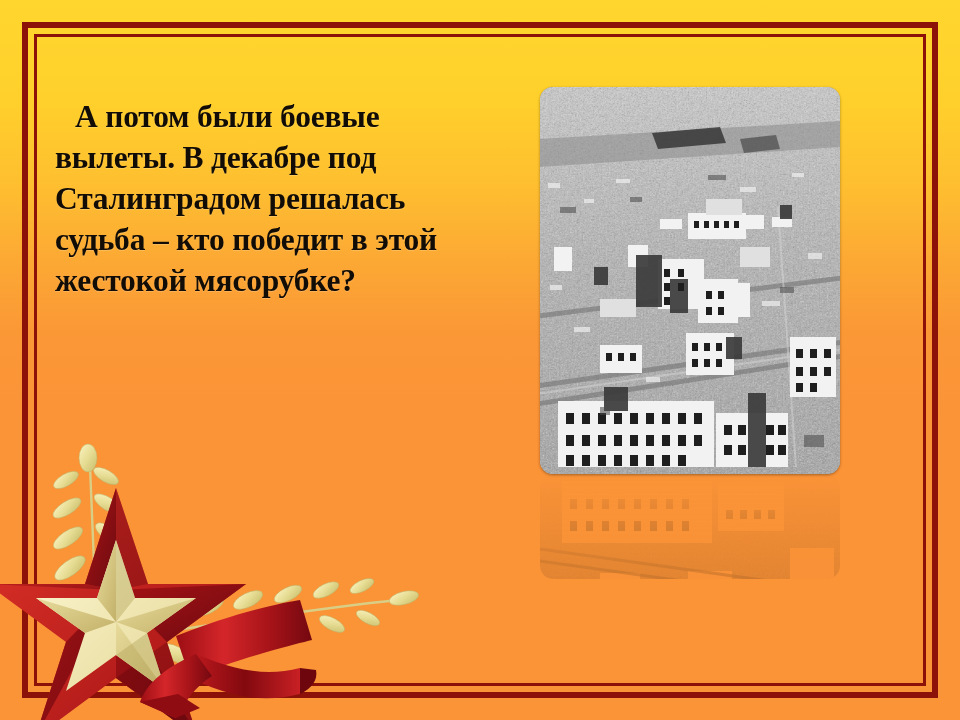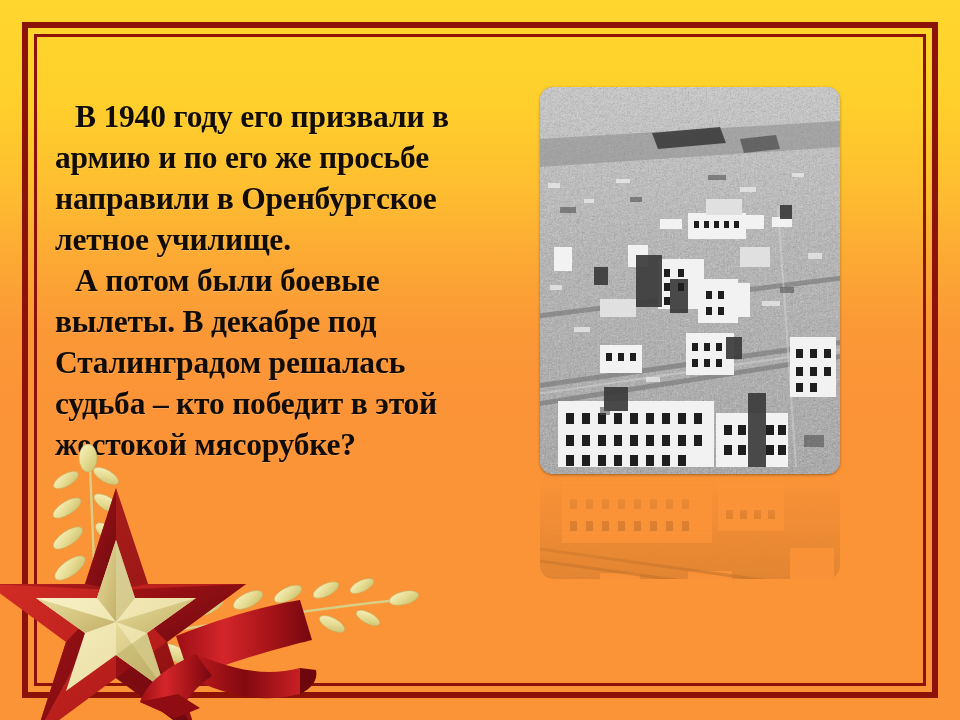--- a/index.html
+++ b/index.html
@@ -344,21 +344,20 @@
 
         <rect width="300" height="387" fill="none"></rect>
       </svg>
     </div>
   </div>
 
   <div class="frame-outer"></div>
   <div class="frame-inner"></div>
 
   <div class="text-block">
-    <p class="para">В 1940 году его призвали в армию и по его же просьбе направили в Оренбургское летное училище.</p>
     <p class="para">А потом были боевые вылеты. В декабре под Сталинградом решалась судьба – кто победит в этой жестокой мясорубке?</p>
   </div>
 
   <div class="emblem">
     <svg viewBox="0 0 440 258" aria-hidden="true">
       <defs>
         <linearGradient id="leafg" x1="0" y1="0" x2="1" y2="1">
           <stop offset="0" stop-color="#FBF4C2"></stop>
           <stop offset="0.5" stop-color="#E6DC93"></stop>
           <stop offset="1" stop-color="#C9BE6B"></stop>

